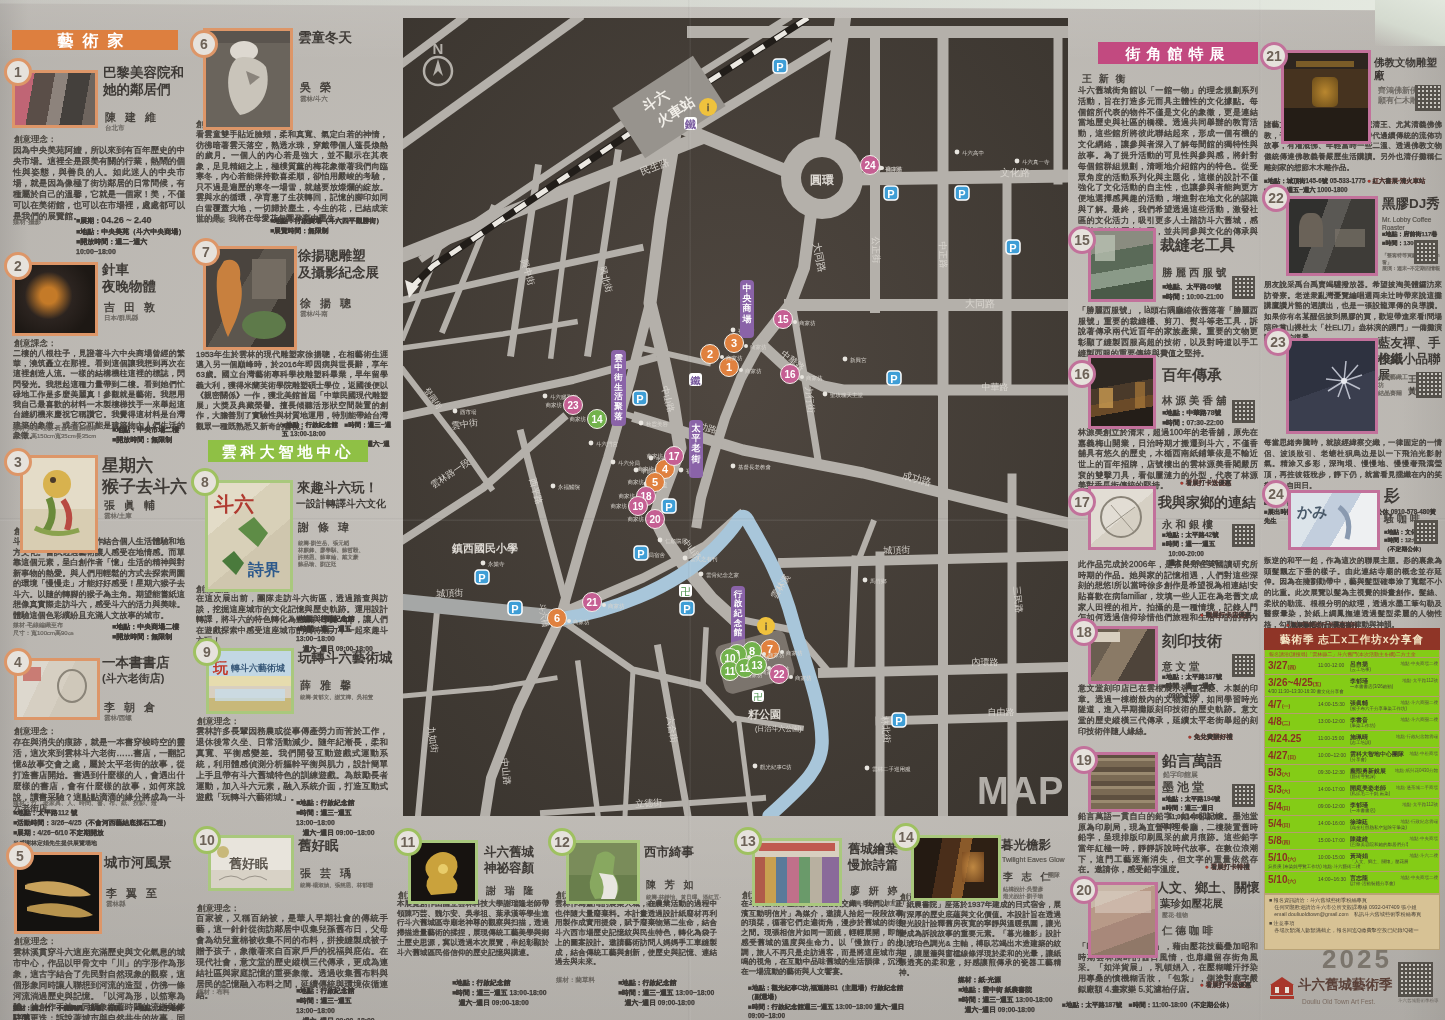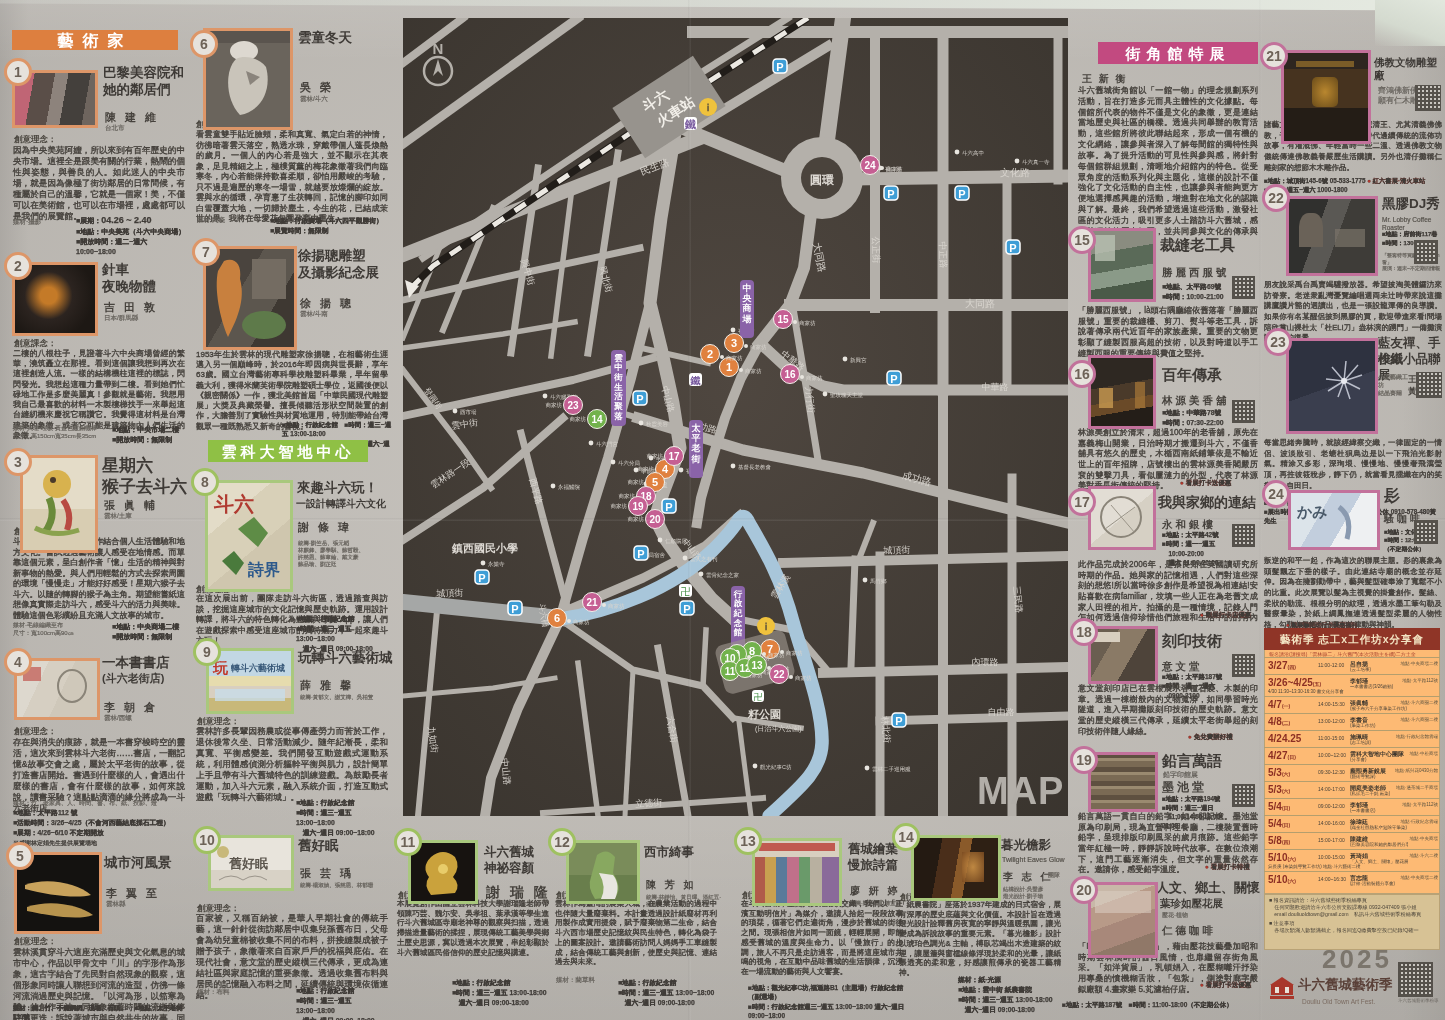--- a/index.html
+++ b/index.html
@@ -476,21 +476,21 @@
       </svg></div>
 <div class="ttl" style="left:298px;top:838px;font-size:13.5px;">舊好眠</div>
 <div class="nm" style="left:300px;top:866px;font-size:11px">張 芸 瑀</div>
 <div class="sm" style="left:300px;top:882px;width:92px;font-size:5.5px">統籌·楊淑媜、張慈恩、林郁珊</div>
 <div class="lbl" style="left:197px;top:903px;font-size:8.5px">創意理念：</div>
 <div class="para" style="left:196px;top:913px;width:192px;font-size:8.6px;line-height:1.28">百家被，又稱百納被，是華人早期社會的傳統手藝，這一針針從街訪鄰居中収集兒孫舊布日，父母會為幼兒童棉被收集不同的布料，拼接縫製成被子贈予孩子，象徵著來自百家戶戶的祝福與庇佑。在現代社會，意文堂的歷史縱橫三代傳承，更成為連結社區與家庭記憶的重要象徵。透過收集舊布料與居民的記憶融入布料之間，延續傳統與環境依循連結。</div>
 <div class="sm" style="left:197px;top:988px;width:40px;font-size:6.5px">媒材：布料</div>
 <div class="meta" style="left:296px;top:986px;width:95px;font-size:6.8px">■地點：行啟紀念館<br>■時間：週三~週五 13:00~18:00<br>　週六~週日 09:00~18:00</div>
   </div>
 <div id="col2">
-    <div style="position:absolute;left:1264px;top:628px;width:176px;height:266px;background:#fdba74;box-shadow:0 0 0 1px #b8a276 inset">
+    <div style="position:absolute;left:1264px;top:628px;width:176px;height:266px;background:#84cc16;box-shadow:0 0 0 1px #b8a276 inset">
 <div style="height:22px;background:#8f3527;color:#f2e3c2;font-weight:bold;font-size:10.5px;text-align:center;line-height:23px;letter-spacing:1px">藝術季 志工x工作坊x分享會</div>
 <div style="color:#a8432f;font-size:5px;padding:1px 5px 0">報名請洽(請搜尋)「雲林縣二」斗六舊門(本次活動主を續)二方土全</div>
 <div style="position:relative;border-top:1px solid #b49e6e;height:16px;overflow:hidden">
 <span style="position:absolute;left:4px;top:2px;color:#8b2f24;font-weight:bold;font-size:10px">3/27<span style="font-size:5px">(四)</span></span>
 <span style="position:absolute;left:54px;top:4px;color:#4a4339;font-size:5px">11:00-12:00</span>
 <span style="position:absolute;left:86px;top:2px;color:#3f382f;font-weight:bold;font-size:6px">呂自揚</span>
 <span style="position:absolute;left:86px;top:9px;color:#4a4339;font-size:4.5px;width:58px;white-space:nowrap;overflow:hidden">(云工培事)</span>
 <span style="position:absolute;right:2px;top:3px;color:#57503f;font-size:4.5px">地點·中央商場二樓</span>
 </div>
 <div style="position:relative;border-top:1px solid #b49e6e;height:21px;overflow:hidden">
@@ -598,21 +598,21 @@
 <div class="qr" style="left:1398px;top:962px;width:33px;height:33px"></div>
 <div style="position:absolute;left:1398px;top:998px;color:#6e6a64;font-size:4.5px">斗六舊城藝術季粉專</div>
   </div>
 <div id="colbottom">
     <div class="num g" style="left:394px;top:828px">11</div>
 <div class="ph g" style="left:408px;top:840px;width:64px;height:58px;background:#171310"><svg width="64" height="58">
         <path d="M20,14 q12,-10 24,0 q6,10 -2,20 q8,8 2,16 l-24,2 q-8,-10 -2,-18 q-8,-10 2,-20z" fill="#caa23c"></path>
         <circle cx="32" cy="26" r="5" fill="#e8cc6a"></circle>
       </svg></div>
 <div class="ttl" style="left:484px;top:845px;font-size:12.5px;">斗六舊城<br>神祕容顏</div>
-<div class="nm" style="left:486px;top:884px;font-size:14px">謝 瑞 隆</div>
+<div class="nm" style="left:486px;top:884px;font-size:10px">謝 瑞 隆</div>
 <div class="lbl" style="left:398px;top:890px;font-size:8.5px">創意理念：</div>
 <div class="para" style="left:397px;top:899px;width:152px;font-size:7.6px;line-height:1.28">本展覽創作由國立雲林科技大學謝瑞隆老師帶領陳巧芸、魏尓安、吳孝祖、葉承漢等學生進行斗六舊城區寺廟老神尊的觀察與扫描，透過掃描造量藝術的揉捏，展現傳統工藝美學與鄉土歷史思源，冀以透過本次展覽，串起彰顯於斗六舊城區民俗信仰的歷史記憶與講連。</div>
 <div class="meta" style="left:452px;top:978px;width:120px;font-size:6.8px">■地點：行啟紀念館<br>■時間：週三~週五 13:00-18:00<br>　週六~週日 09:00-18:00</div>
 <div class="num g" style="left:548px;top:828px">12</div>
 <div class="ph g" style="left:566px;top:840px;width:68px;height:58px;background:linear-gradient(180deg,#7a8c5a 0 55%,#697e4c 55%)"><svg width="68" height="58">
         <path d="M28,12 q10,-8 18,2 l-2,16 q10,16 2,24 l-20,2 q-8,-12 -4,-22 z" fill="#88a860"></path>
         <path d="M30,30 q8,14 2,26 l14,0 q6,-14 -2,-24z" fill="#e8e6e0"></path>
       </svg></div>
 <div class="ttl" style="left:644px;top:845px;font-size:12.5px;">西市綺事</div>
 <div class="nm" style="left:646px;top:878px;font-size:10px">陳 芳 如</div>

